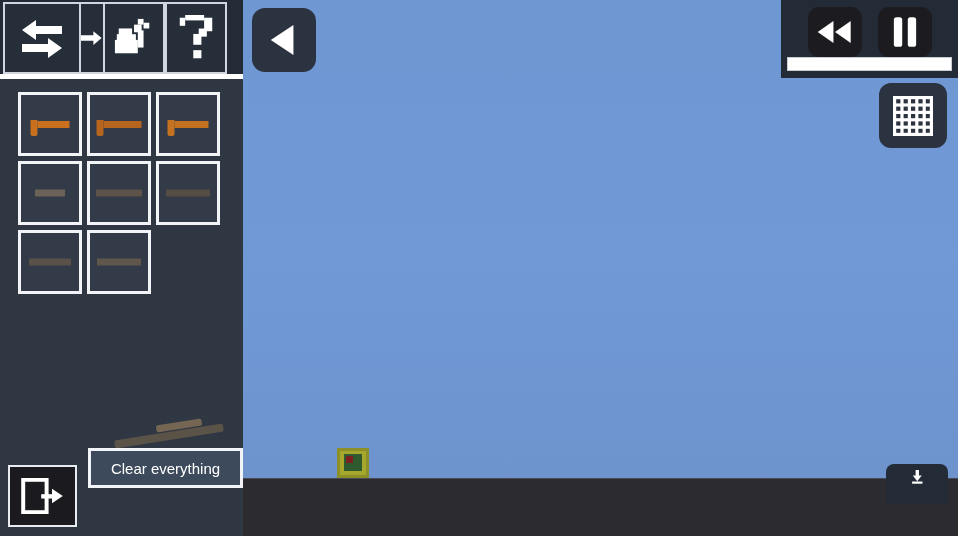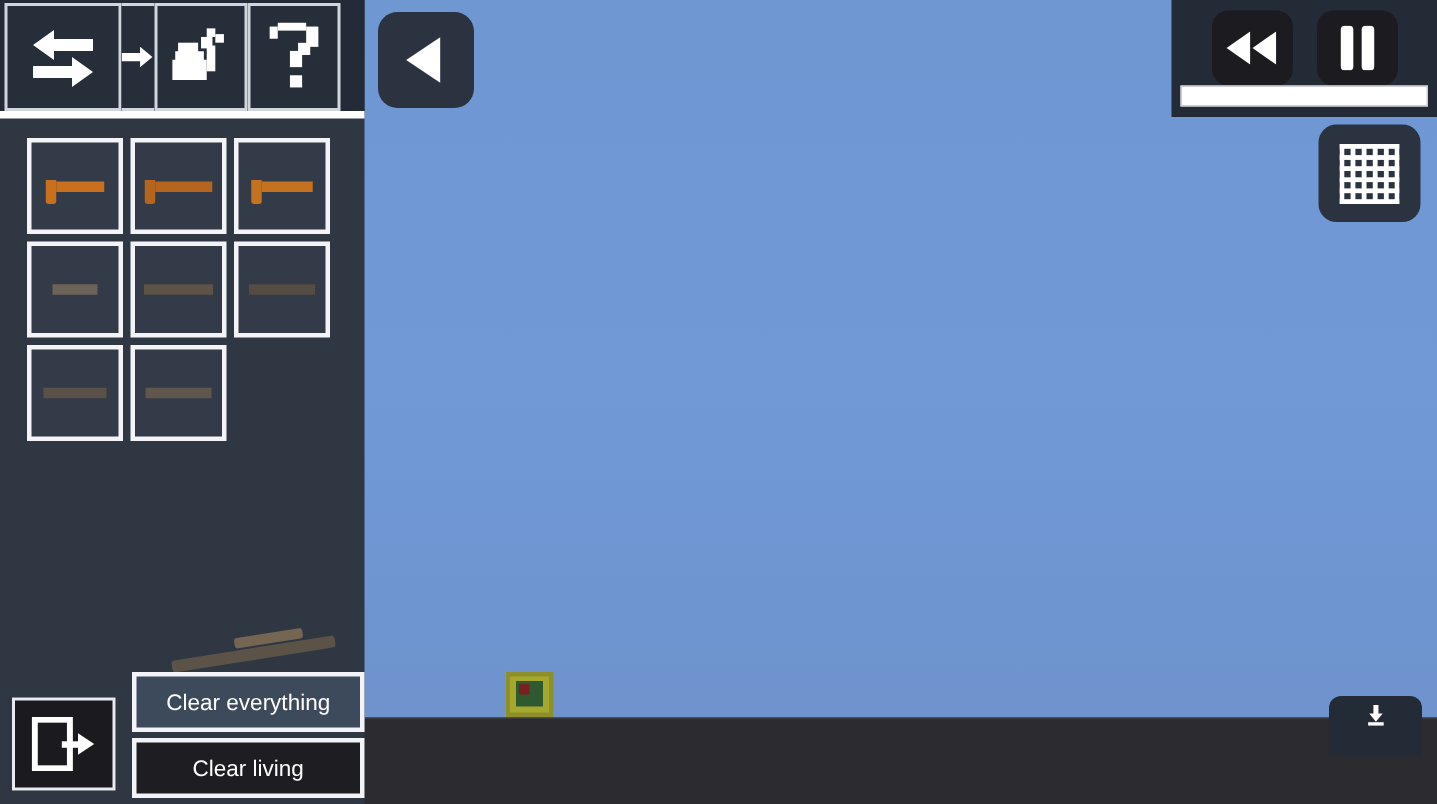--- a/index.html
+++ b/index.html
@@ -388,23 +388,20 @@
       <svg class="ico" width="44" height="36" viewBox="0 0 24 20">
         <rect x="1" y="1" width="13" height="18" fill="none" stroke="#ffffff" stroke-width="2.2"></rect>
         <rect x="11" y="9" width="9" height="2.4" fill="#ffffff"></rect>
         <polygon points="17,6 23,10 17,14" fill="#ffffff"></polygon>
       </svg>
     </div>
 
     <div class="clear-stack">
       <div class="clear-btn primary">
         <span>Clear everything</span>
-      </div>
-      <div class="clear-btn secondary">
-        <span>Clear living</span>
       </div>
     </div>
   </div>
 
   <div class="back-btn">
     <svg class="ico" width="36" height="34" viewBox="0 0 18 18">
       <polygon points="14,1 14,17 2,9" fill="#ffffff"></polygon>
     </svg>
   </div>
 

